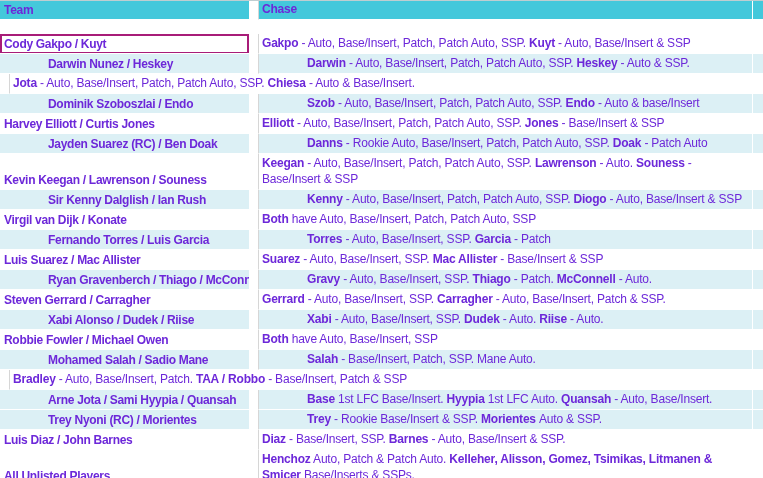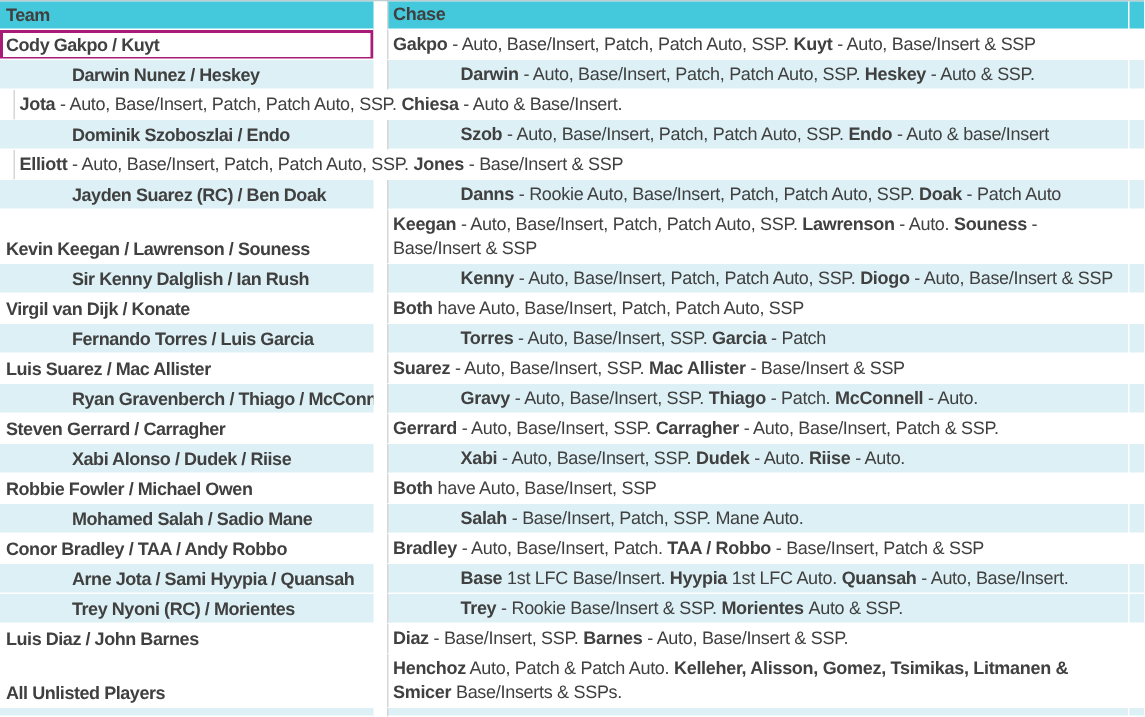--- a/index.html
+++ b/index.html
@@ -7,24 +7,25 @@
   :root {
     --header-bg:#44C8DB;
     --band-bg:#DCF0F5;
     --sel:#A81C78;
     --grid:#D6D6D6;
     --rowline:#FFFFFF;
   }
   #sheet {
     width:763px; height:478px;
     font-family:"Liberation Sans","DejaVu Sans",sans-serif;
-    font-size:12px; color:#404040;
+    font-size:12px; color:#6d28d9;
     display:flex; flex-direction:column;
     overflow:hidden; background:#fff;
     letter-spacing:-0.2px;
+    gap:14px;
   }
   .row { display:flex; flex:0 0 auto; height:20px; background:#fff; }
   .row.tall { height:auto; min-height:33px; }
   .row.partial { flex:1 1 auto; min-height:4px; }
   .cell { border-bottom:1px solid var(--rowline); overflow:hidden; }
   .team {
     width:249px; flex:0 0 249px;
     display:flex; align-items:flex-end;
     padding:0 3px 2px 4px;
     font-weight:700; white-space:nowrap;
@@ -103,20 +104,21 @@
         <div class="gap"></div>
         <div class="cell chase">
           <span class="b">Szob</span>
           <span> - Auto, Base/Insert, Patch, Patch Auto, SSP. </span>
           <span class="b">Endo</span>
           <span> - Auto &amp; base/Insert</span>
         </div>
         <div class="cell sliver"></div>
       </div>
       <div class="row">
+        <div class="cell team">Harvey Elliott / Curtis Jones</div>
         <div class="gap"></div>
         <div class="cell chase">
           <span class="b">Elliott</span>
           <span> - Auto, Base/Insert, Patch, Patch Auto, SSP. </span>
           <span class="b">Jones</span>
           <span> - Base/Insert &amp; SSP</span>
         </div>
         <div class="cell sliver"></div>
       </div>
       <div class="row band">
@@ -227,21 +229,20 @@
       <div class="row band">
         <div class="cell team">Mohamed Salah / Sadio Mane</div>
         <div class="gap"></div>
         <div class="cell chase">
           <span class="b">Salah</span>
           <span> - Base/Insert, Patch, SSP. Mane Auto.</span>
         </div>
         <div class="cell sliver"></div>
       </div>
       <div class="row">
-        <div class="cell team">Conor Bradley / TAA / Andy Robbo</div>
         <div class="gap"></div>
         <div class="cell chase">
           <span class="b">Bradley</span>
           <span> - Auto, Base/Insert, Patch. </span>
           <span class="b">TAA / Robbo</span>
           <span> - Base/Insert, Patch &amp; SSP</span>
         </div>
         <div class="cell sliver"></div>
       </div>
       <div class="row band">

